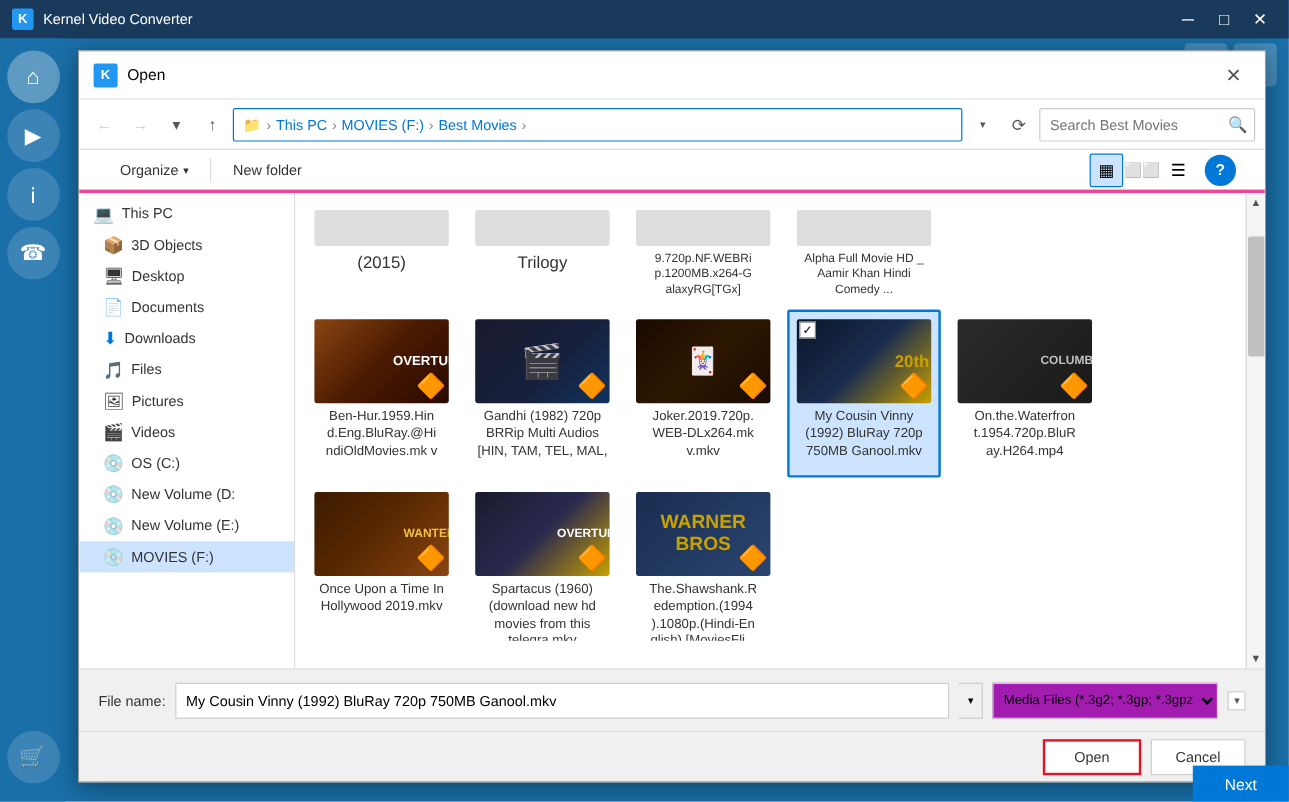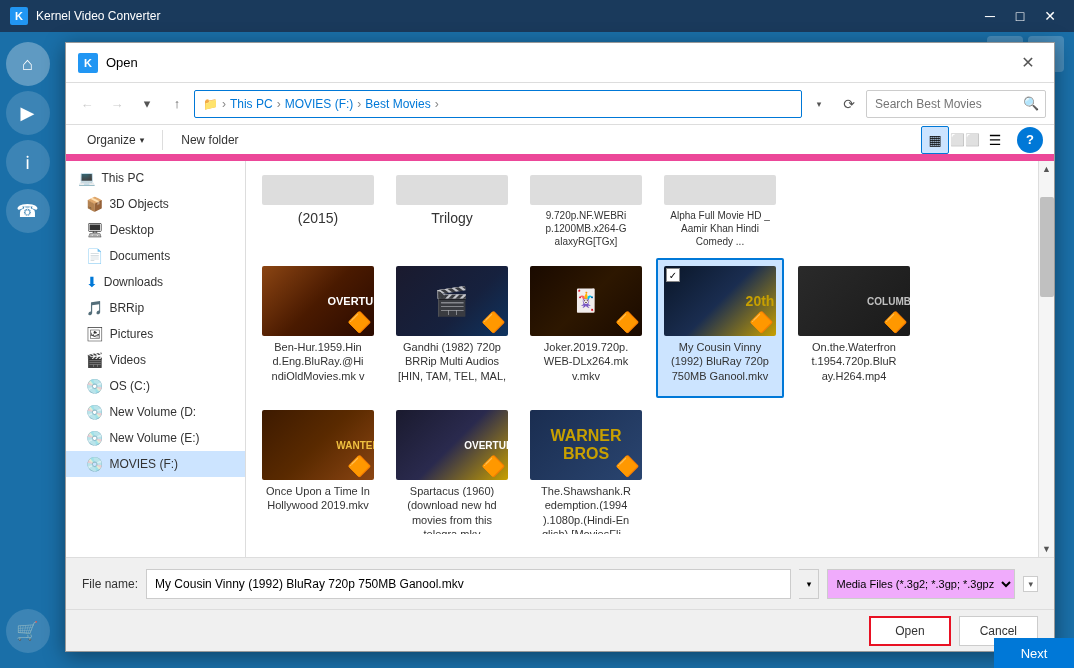--- a/index.html
+++ b/index.html
@@ -205,22 +205,22 @@
       color: #888;
       font-size: 13px;
     }
 
     
     .toolbar {
       background: white;
       height: 36px;
       display: flex;
       align-items: center;
-      padding: 0 11px;
-      border-bottom: 7px solid #ec4899;
+      padding: 0 24px;
+      border-bottom: 3px solid #ec4899;
       gap: 4px;
     }
     .toolbar-btn {
       height: 28px;
       padding: 0 10px;
       background: transparent;
       border: none;
       cursor: pointer;
       font-size: 12px;
       color: #333;
@@ -380,21 +380,21 @@
       background: #f0f0f0;
       cursor: pointer;
       display: flex; align-items: center; justify-content: center;
       font-size: 9px;
     }
     .filetype-select {
       height: 30px;
       border: 1px solid #ccc;
       padding: 0 4px;
       font-size: 11px;
-      background: #f0abfc;
+      background: #a21caf;
       cursor: pointer;
       min-width: 180px;
     }
 
     
     .action-row {
       background: #f0f0f0;
       height: 42px;
       display: flex;
       align-items: center;
@@ -579,21 +579,21 @@
       <div class="nav-item" style="padding-left:20px;">
         <span class="nav-item-icon">📄</span>
         <span class="nav-item-label">Documents</span>
       </div>
       <div class="nav-item" style="padding-left:20px;">
         <span class="nav-item-icon" style="color:#0078d7;">⬇</span>
         <span class="nav-item-label">Downloads</span>
       </div>
       <div class="nav-item" style="padding-left:20px;">
         <span class="nav-item-icon">🎵</span>
-        <span class="nav-item-label">BRRip</span>
+        <span class="nav-item-label">Files</span>
       </div>
       <div class="nav-item" style="padding-left:20px;">
         <span class="nav-item-icon">🖼</span>
         <span class="nav-item-label">Pictures</span>
       </div>
       <div class="nav-item" style="padding-left:20px;">
         <span class="nav-item-icon">🎬</span>
         <span class="nav-item-label">Videos</span>
       </div>
       <div class="nav-item" style="padding-left:20px;">

